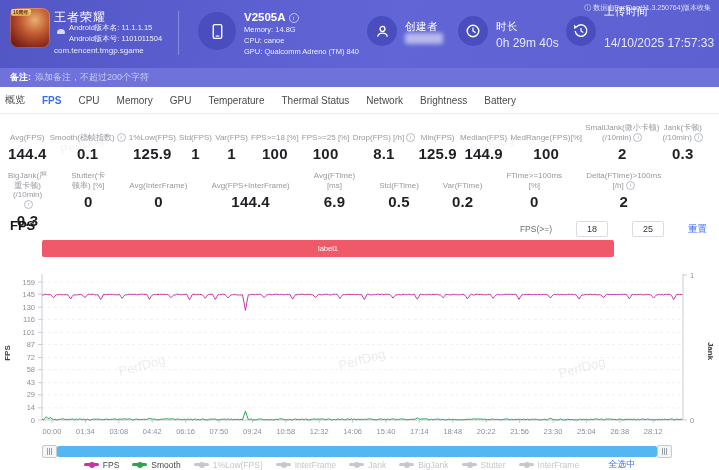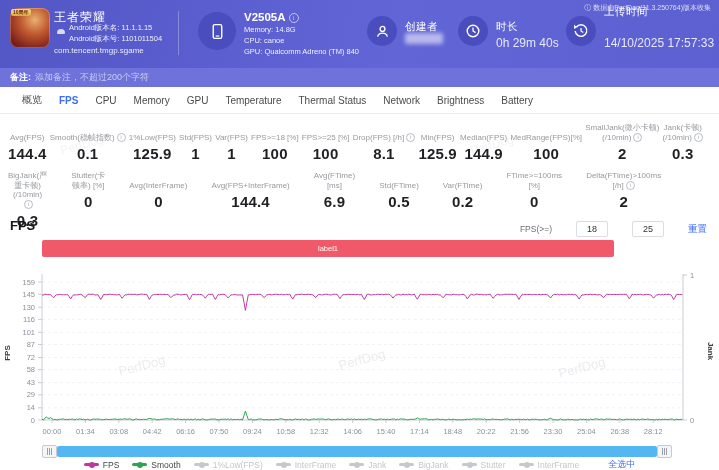--- a/index.html
+++ b/index.html
@@ -36,21 +36,21 @@
   .data-source{position:absolute;right:8px;top:3px;font-size:7px;color:rgba(255,255,255,.78);}
 
   
   .note-band{position:absolute;left:0;top:68px;width:719px;height:19px;background:#6E72DA;color:#fff;
              display:flex;align-items:center;padding-left:10px;box-sizing:border-box;font-size:9px;}
   .note-band .lbl{font-weight:bold;margin-right:4px;}
   .note-band .ph{color:rgba(255,255,255,.62);}
 
   
   .tabs{position:absolute;left:0;top:87px;width:719px;height:27px;background:#fff;border-bottom:1px solid #ececee;
-        display:flex;align-items:center;gap:17px;padding-left:22px;box-sizing:border-box;font-size:10px;color:#4a4a4a;}
+        display:flex;align-items:center;gap:17px;padding-left:5px;box-sizing:border-box;font-size:10px;color:#4a4a4a;}
   .tab{cursor:pointer;white-space:nowrap;}
   .tab.active{color:#3D6DF5;font-weight:bold;}
 
   
   .stats{position:absolute;left:0;top:114px;width:719px;}
   .stat-row{display:flex;justify-content:space-between;padding:0 16px 0 8px;box-sizing:border-box;}
   #stats-row1{margin-top:9px;}
   #stats-row2{margin-top:9px;width:84%;gap:24px;}
   .stat-cell{text-align:center;display:flex;flex-direction:column;align-items:center;}
   .stat-label{font-size:8px;color:#97999e;line-height:9.5px;min-height:19px;display:flex;flex-direction:column;

